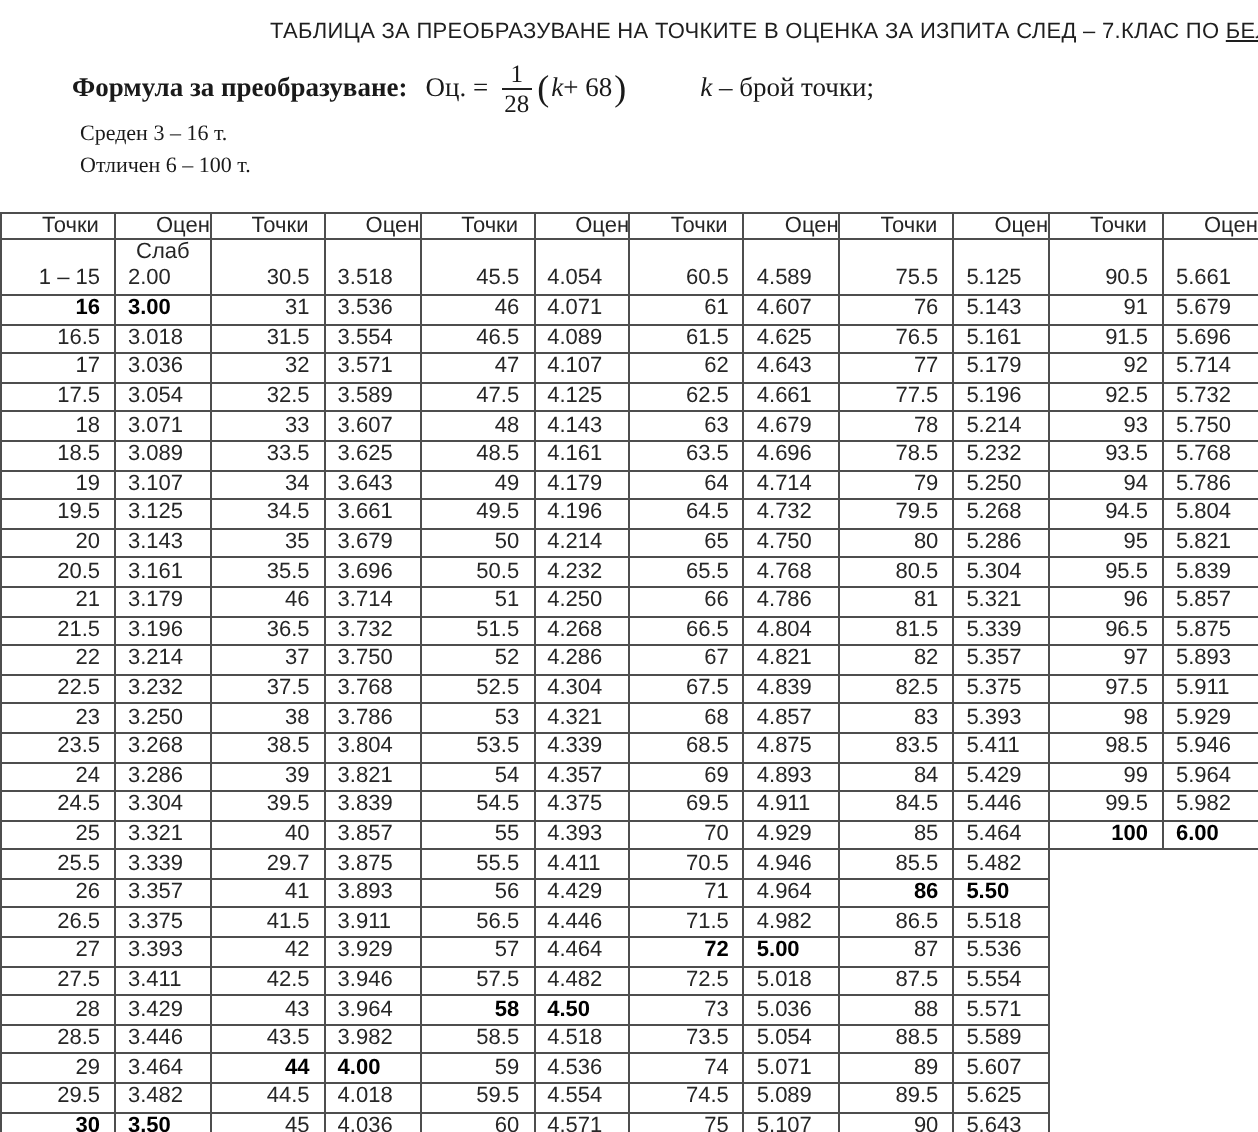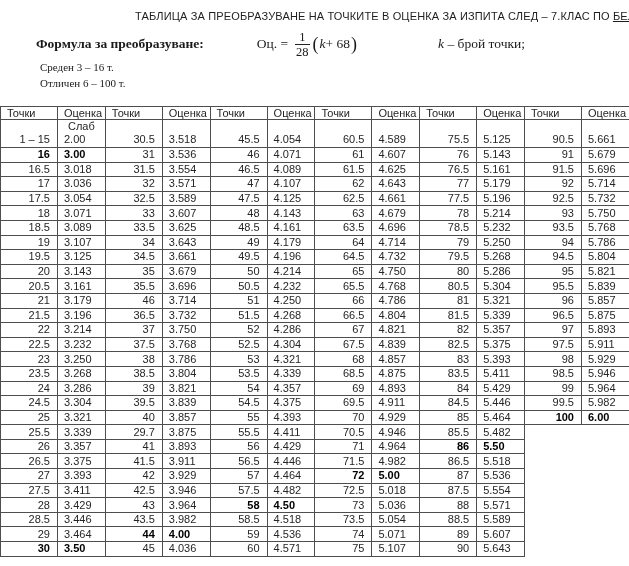--- a/index.html
+++ b/index.html
@@ -9,21 +9,21 @@
   }
   
   .title{
     position:absolute;top:10px;left:135px;
     font-size:11px;letter-spacing:.15px;color:#1e1e1e;white-space:nowrap;
   }
   .title-underline{text-decoration:underline}
   .formula{
     position:absolute;top:30px;left:36px;height:28px;
     display:flex;align-items:center;white-space:nowrap;
-    font-family:"Liberation Serif",serif;font-size:13.5px;color:#1a1a1a;gap:44px;
+    font-family:"Liberation Serif",serif;font-size:13.5px;color:#1a1a1a;
   }
   .formula-label{font-weight:bold;margin-right:9px}
   .math{display:inline-flex;align-items:center}
   .math-lhs{margin-right:5px}
   .frac{display:inline-flex;flex-direction:column;align-items:center;
         font-size:12.5px;line-height:1.12;margin:0 2px}
   .frac-den{border-top:1px solid #222;padding:0 1px}
   .paren{font-size:18px;line-height:1;padding:0 1px;color:#1a1a1a}
   .mvar{font-style:italic;font-family:"Liberation Serif",serif}
   .k-note{margin-left:36px}
@@ -36,21 +36,21 @@
     position:absolute;top:106px;left:0;width:629px;
     border-collapse:collapse;table-layout:fixed;
     font-size:11px;color:#262626;
   }
   col.c-pts{width:57px}
   col.c-grd{width:47.8px}
   .conv th,.conv td{
     border:1px solid #4e4e4e;padding:0;line-height:13px;
     height:13.6px;font-weight:normal;overflow:hidden;background:#fff;
   }
-  .conv th{text-align:left;padding-left:6px;height:12px;line-height:12px}
+  .conv th{text-align:left;padding-left:20px;height:12px;line-height:12px}
   .conv td.pts{text-align:right;padding-right:7px}
   .conv td.grd{text-align:left;padding-left:6px}
   .conv td.empty{border:none}
   .conv tr.row-first td{height:26px;vertical-align:bottom;padding-bottom:1px}
   .conv .bold{font-weight:bold;color:#000}
   .slab-label{display:block;margin-left:4px}
 </style>
 </head>
 <body>
 
@@ -493,20 +493,34 @@
         <td class="pts">59</td>
         <td class="grd">4.536</td>
         <td class="pts">74</td>
         <td class="grd">5.071</td>
         <td class="pts">89</td>
         <td class="grd">5.607</td>
         <td class="empty"></td>
         <td class="empty"></td>
       </tr>
       <tr>
+        <td class="pts">29.5</td>
+        <td class="grd">3.482</td>
+        <td class="pts">44.5</td>
+        <td class="grd">4.018</td>
+        <td class="pts">59.5</td>
+        <td class="grd">4.554</td>
+        <td class="pts">74.5</td>
+        <td class="grd">5.089</td>
+        <td class="pts">89.5</td>
+        <td class="grd">5.625</td>
+        <td class="empty"></td>
+        <td class="empty"></td>
+      </tr>
+      <tr>
         <td class="pts bold">30</td>
         <td class="grd bold">3.50</td>
         <td class="pts">45</td>
         <td class="grd">4.036</td>
         <td class="pts">60</td>
         <td class="grd">4.571</td>
         <td class="pts">75</td>
         <td class="grd">5.107</td>
         <td class="pts">90</td>
         <td class="grd">5.643</td>

